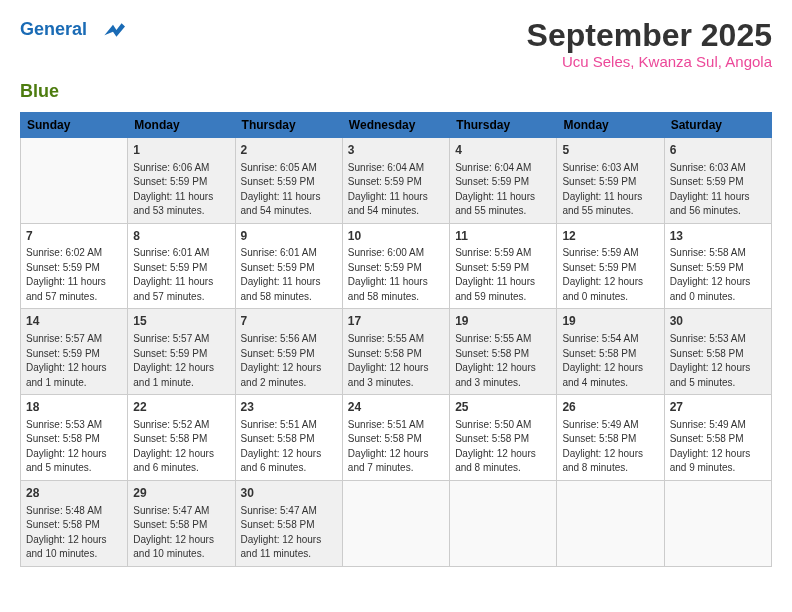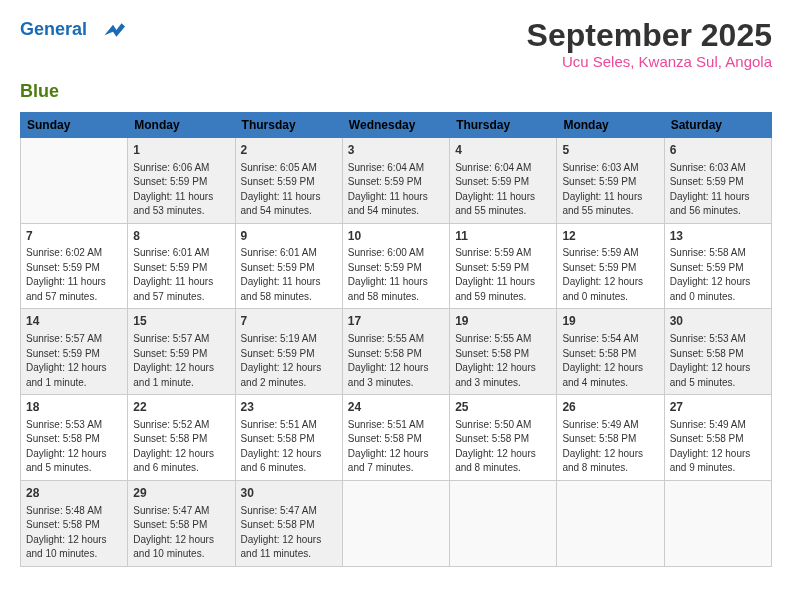--- a/index.html
+++ b/index.html
@@ -238,21 +238,21 @@
           </td>
           <td>
             <span class="day-number">15</span>
             <div class="day-info">Sunrise: 5:57 AM
 Sunset: 5:59 PM
 Daylight: 12 hours
 and 1 minute.</div>
           </td>
           <td>
             <span class="day-number">7</span>
-            <div class="day-info">Sunrise: 5:19 AM
+            <div class="day-info">Sunrise: 5:56 AM
 Sunset: 5:59 PM
 Daylight: 12 hours
 and 2 minutes.</div>
           </td>
           <td>
             <span class="day-number">17</span>
             <div class="day-info">Sunrise: 5:55 AM
 Sunset: 5:58 PM
 Daylight: 12 hours
 and 3 minutes.</div>

